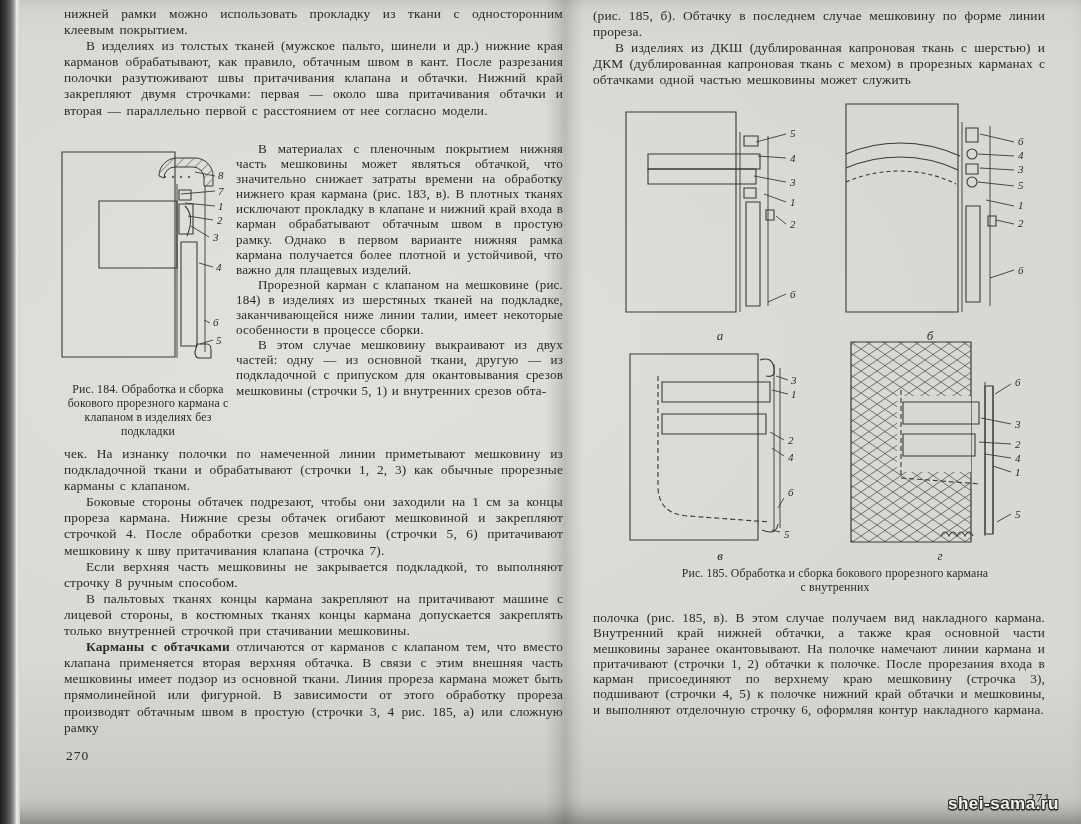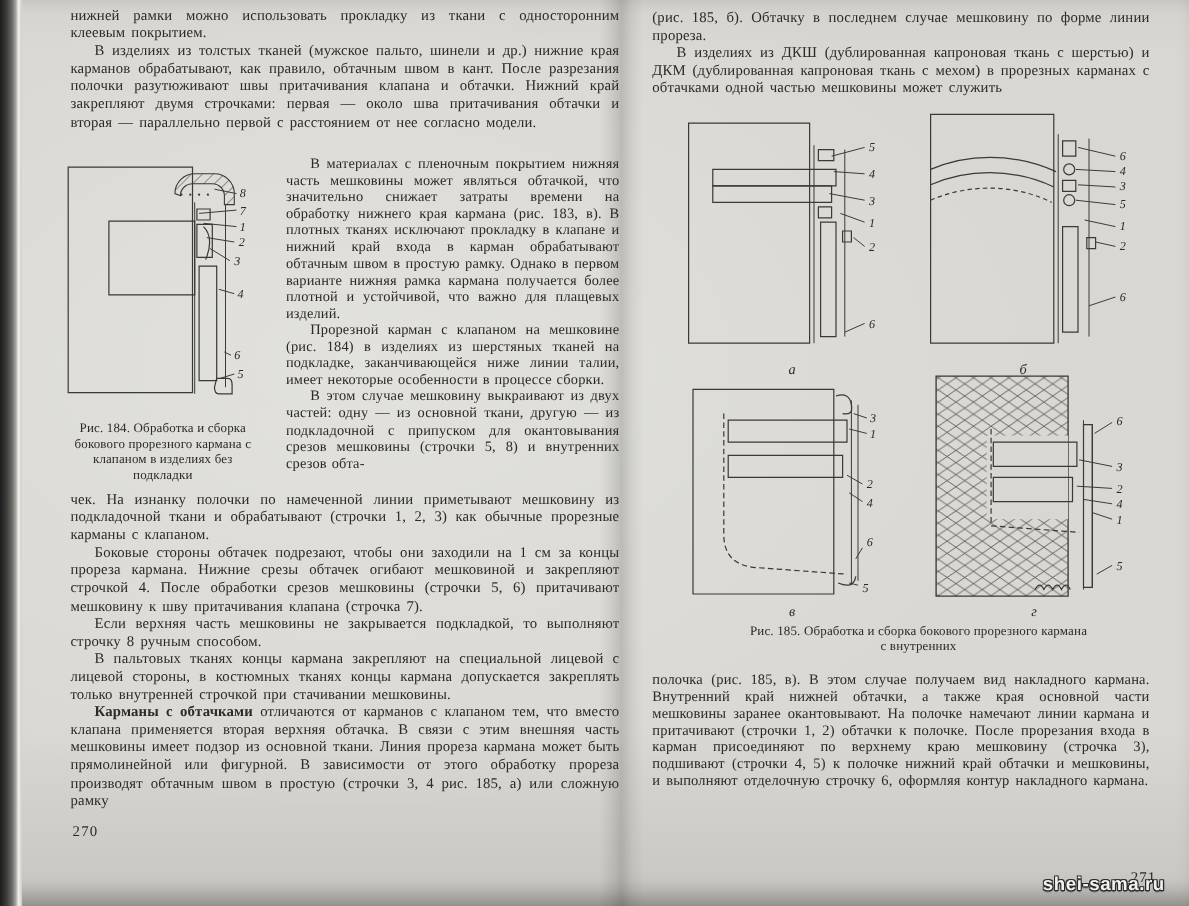--- a/index.html
+++ b/index.html
@@ -10,21 +10,21 @@
           #d8d7d2;
         font-family:"Liberation Serif","DejaVu Serif",serif;color:#2b2a26;
         box-shadow:inset 0 -20px 24px -16px rgba(0,0,0,.35), inset 0 10px 16px -12px rgba(0,0,0,.15);}
   .edge-left{position:absolute;left:0;top:0;width:20px;height:824px;
         background:linear-gradient(90deg,#1c1c1c 0,#3d3d3d 30%,#6b6b69 55%,#a7a6a2 72%,#efeeea 84%,#cfcec9 100%);}
   .gutter{position:absolute;left:545px;top:0;width:40px;height:824px;
         background:linear-gradient(90deg,rgba(0,0,0,0) 0,rgba(0,0,0,.08) 30%,rgba(0,0,0,.15) 50%,rgba(0,0,0,.05) 75%,rgba(0,0,0,0) 100%);}
   .t{margin:0;text-align:justify;font-size:13.4px;line-height:16.1px;word-spacing:2px;letter-spacing:.15px;}
   .ind{text-indent:22px;}
   .abs{position:absolute;}
-  .narrow .t{font-size:13.1px;line-height:15.1px;word-spacing:1px;margin-left:24px;}
+  .narrow .t{font-size:13.1px;line-height:15.1px;word-spacing:1px;}
   .cap{font-size:11.8px;line-height:14px;text-align:center;word-spacing:0;}
   .pagenum{position:absolute;font-size:13.5px;letter-spacing:1px;}
   .panel-letter{position:absolute;font-style:italic;font-size:13px;text-align:center;width:40px;}
   .watermark{position:absolute;left:948px;top:794px;width:130px;
         font-family:"Liberation Sans","DejaVu Sans",sans-serif;font-weight:bold;font-size:17px;
         color:#f2f2f0;letter-spacing:.5px;
         text-shadow:-1px -1px 0 #2a2a2a,1px -1px 0 #2a2a2a,-1px 1px 0 #2a2a2a,1px 1px 0 #2a2a2a,0 2px 1px rgba(0,0,0,.5);}
   svg{display:block;}
   svg line,svg path,svg rect,svg circle,svg polyline{vector-effect:non-scaling-stroke;}
   .fig-stroke{stroke:#3a3935;fill:none;stroke-width:1.1;}
@@ -92,28 +92,28 @@
         <text x="156" y="180">6</text>
         <text x="159" y="198">5</text>
       </g>
     </svg>
     <figcaption class="t cap" style="margin-top:10px;">Рис. 184. Обработка и сборка бокового прорезного кармана с клапаном в изделиях без подкладки</figcaption>
   </figure>
 
   <div class="abs narrow" style="left:236px;top:141px;width:327px;">
     <p class="t ind">В материалах с пленочным покрытием нижняя часть мешковины может являться обтачкой, что значительно снижает затраты времени на обработку нижнего края кармана (рис. 183, в). В плотных тканях исключают прокладку в клапане и нижний край входа в карман обрабатывают обтачным швом в простую рамку. Однако в первом варианте нижняя рамка кармана получается более плотной и устойчивой, что важно для плащевых изделий.</p>
     <p class="t ind">Прорезной карман с клапаном на мешковине (рис. 184) в изделиях из шерстяных тканей на подкладке, заканчивающейся ниже линии талии, имеет некоторые особенности в процессе сборки.</p>
-    <p class="t ind">В этом случае мешковину выкраивают из двух частей: одну — из основной ткани, другую — из подкладочной с припуском для окантовывания срезов мешковины (строчки 5, 8) и внутренних срезов обта-</p>
+    <p class="t ind">В этом случае мешковину выкраивают из двух частей: одну — из основной ткани, другую — из подкладочной с припуском для окантовывания срезов мешковины (строчки 5, 1) и внутренних срезов обта-</p>
   </div>
 
   <div class="abs" style="left:64px;top:446px;width:499px;">
     <p class="t">чек. На изнанку полочки по намеченной линии приметывают мешковину из подкладочной ткани и обрабатывают (строчки 1, 2, 3) как обычные прорезные карманы с клапаном.</p>
     <p class="t ind">Боковые стороны обтачек подрезают, чтобы они заходили на 1 см за концы прореза кармана. Нижние срезы обтачек огибают мешковиной и закрепляют строчкой 4. После обработки срезов мешковины (строчки 5, 6) притачивают мешковину к шву притачивания клапана (строчка 7).</p>
     <p class="t ind">Если верхняя часть мешковины не закрывается подкладкой, то выполняют строчку 8 ручным способом.</p>
-    <p class="t ind">В пальтовых тканях концы кармана закрепляют на специальной лицевой с лицевой стороны, в костюмных тканях концы кармана допускается закреплять только внутренней строчкой при стачивании мешковины.</p>
+    <p class="t ind">В пальтовых тканях концы кармана закрепляют на притачивают машине с лицевой стороны, в костюмных тканях концы кармана допускается закреплять только внутренней строчкой при стачивании мешковины.</p>
     <p class="t ind"><b>Карманы с обтачками</b><span> отличаются от карманов с клапаном тем, что вместо клапана применяется вторая верхняя обтачка. В связи с этим внешняя часть мешковины имеет подзор из основной ткани. Линия прореза кармана может быть прямолинейной или фигурной. В зависимости от этого обработку прореза производят обтачным швом в простую (строчки 3, 4 рис. 185, а) или сложную рамку</span></p>
   </div>
 
   <div class="pagenum" style="left:66px;top:748px;">270</div>
 
   <div class="abs" style="left:593px;top:8px;width:452px;">
     <p class="t">(рис. 185, б). Обтачку в последнем случае мешковину по форме линии прореза.</p>
     <p class="t ind">В изделиях из ДКШ (дублированная капроновая ткань с шерстью) и ДКМ (дублированная капроновая ткань с мехом) в прорезных карманах с обтачками одной частью мешковины может служить</p>
   </div>
 

